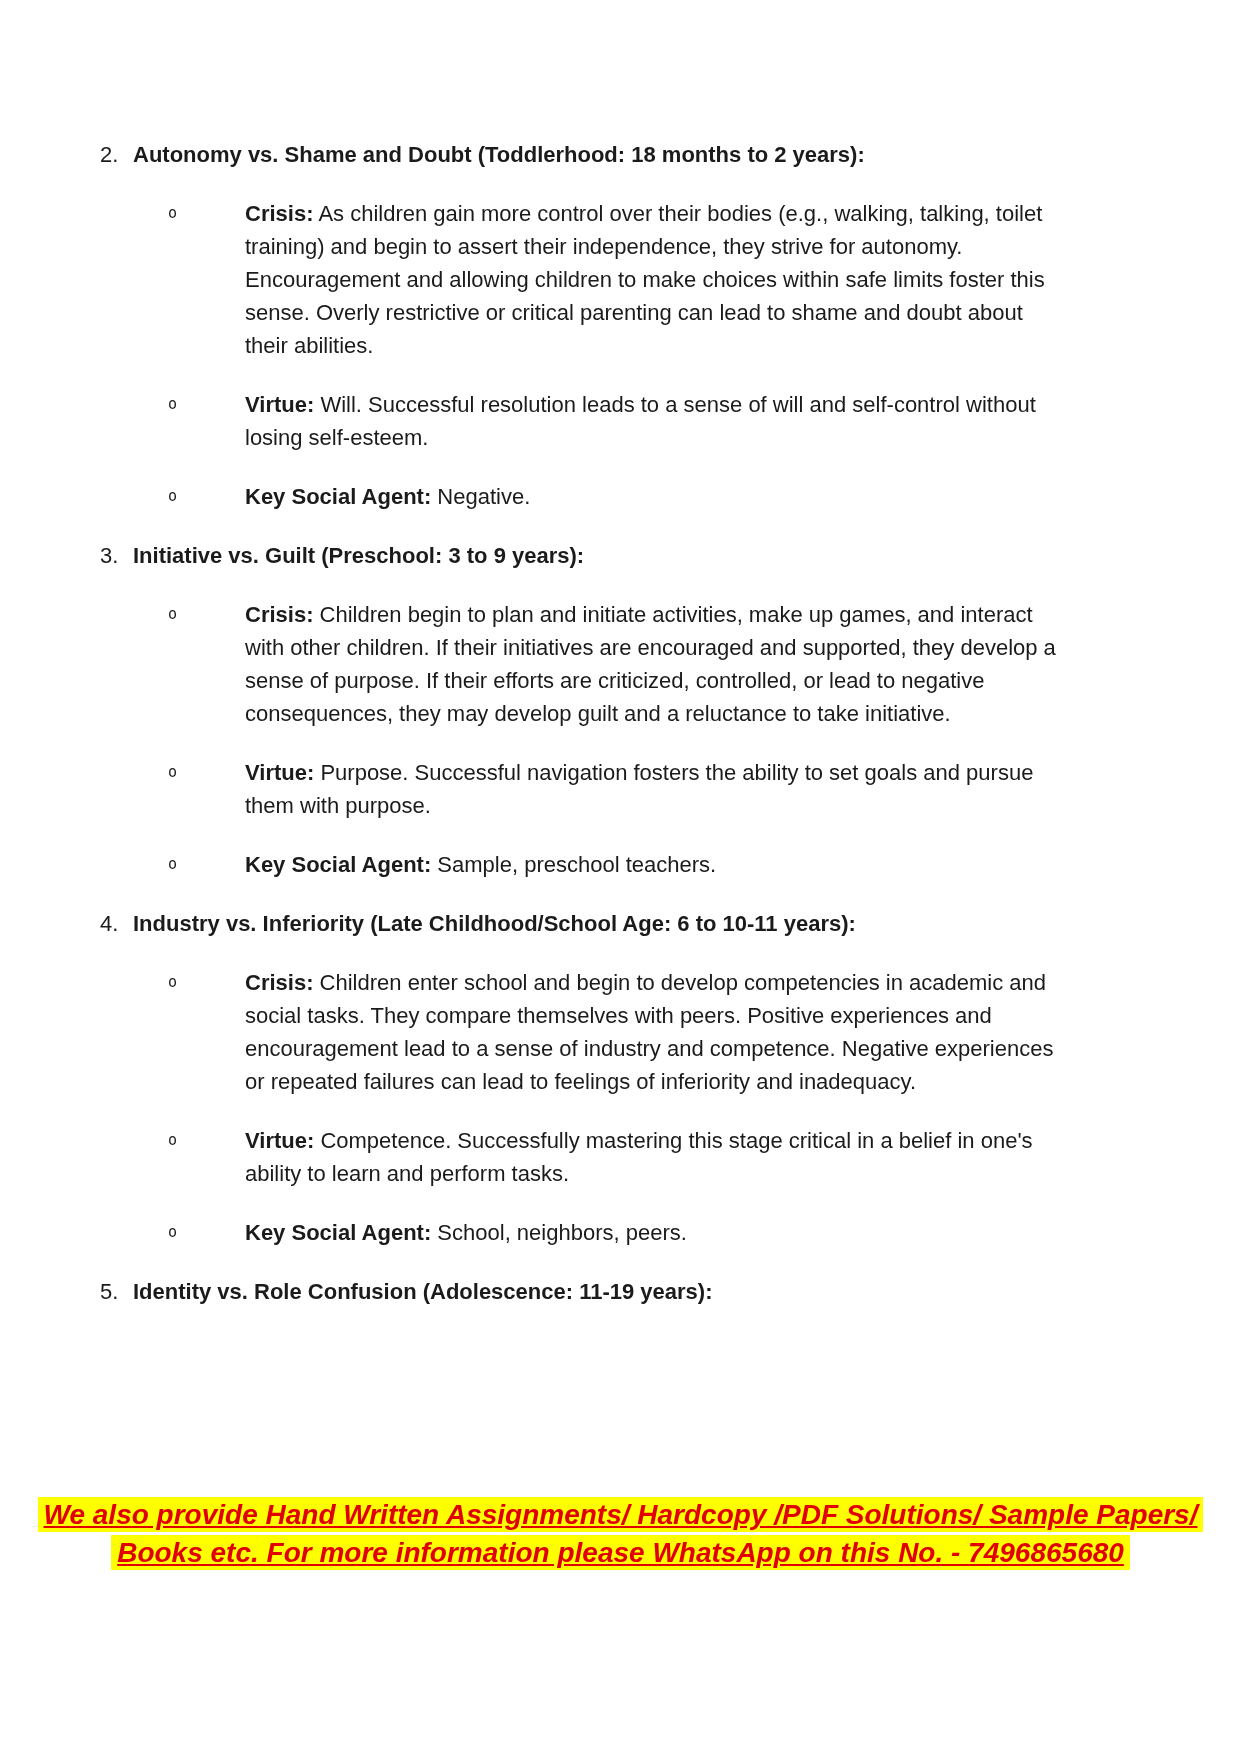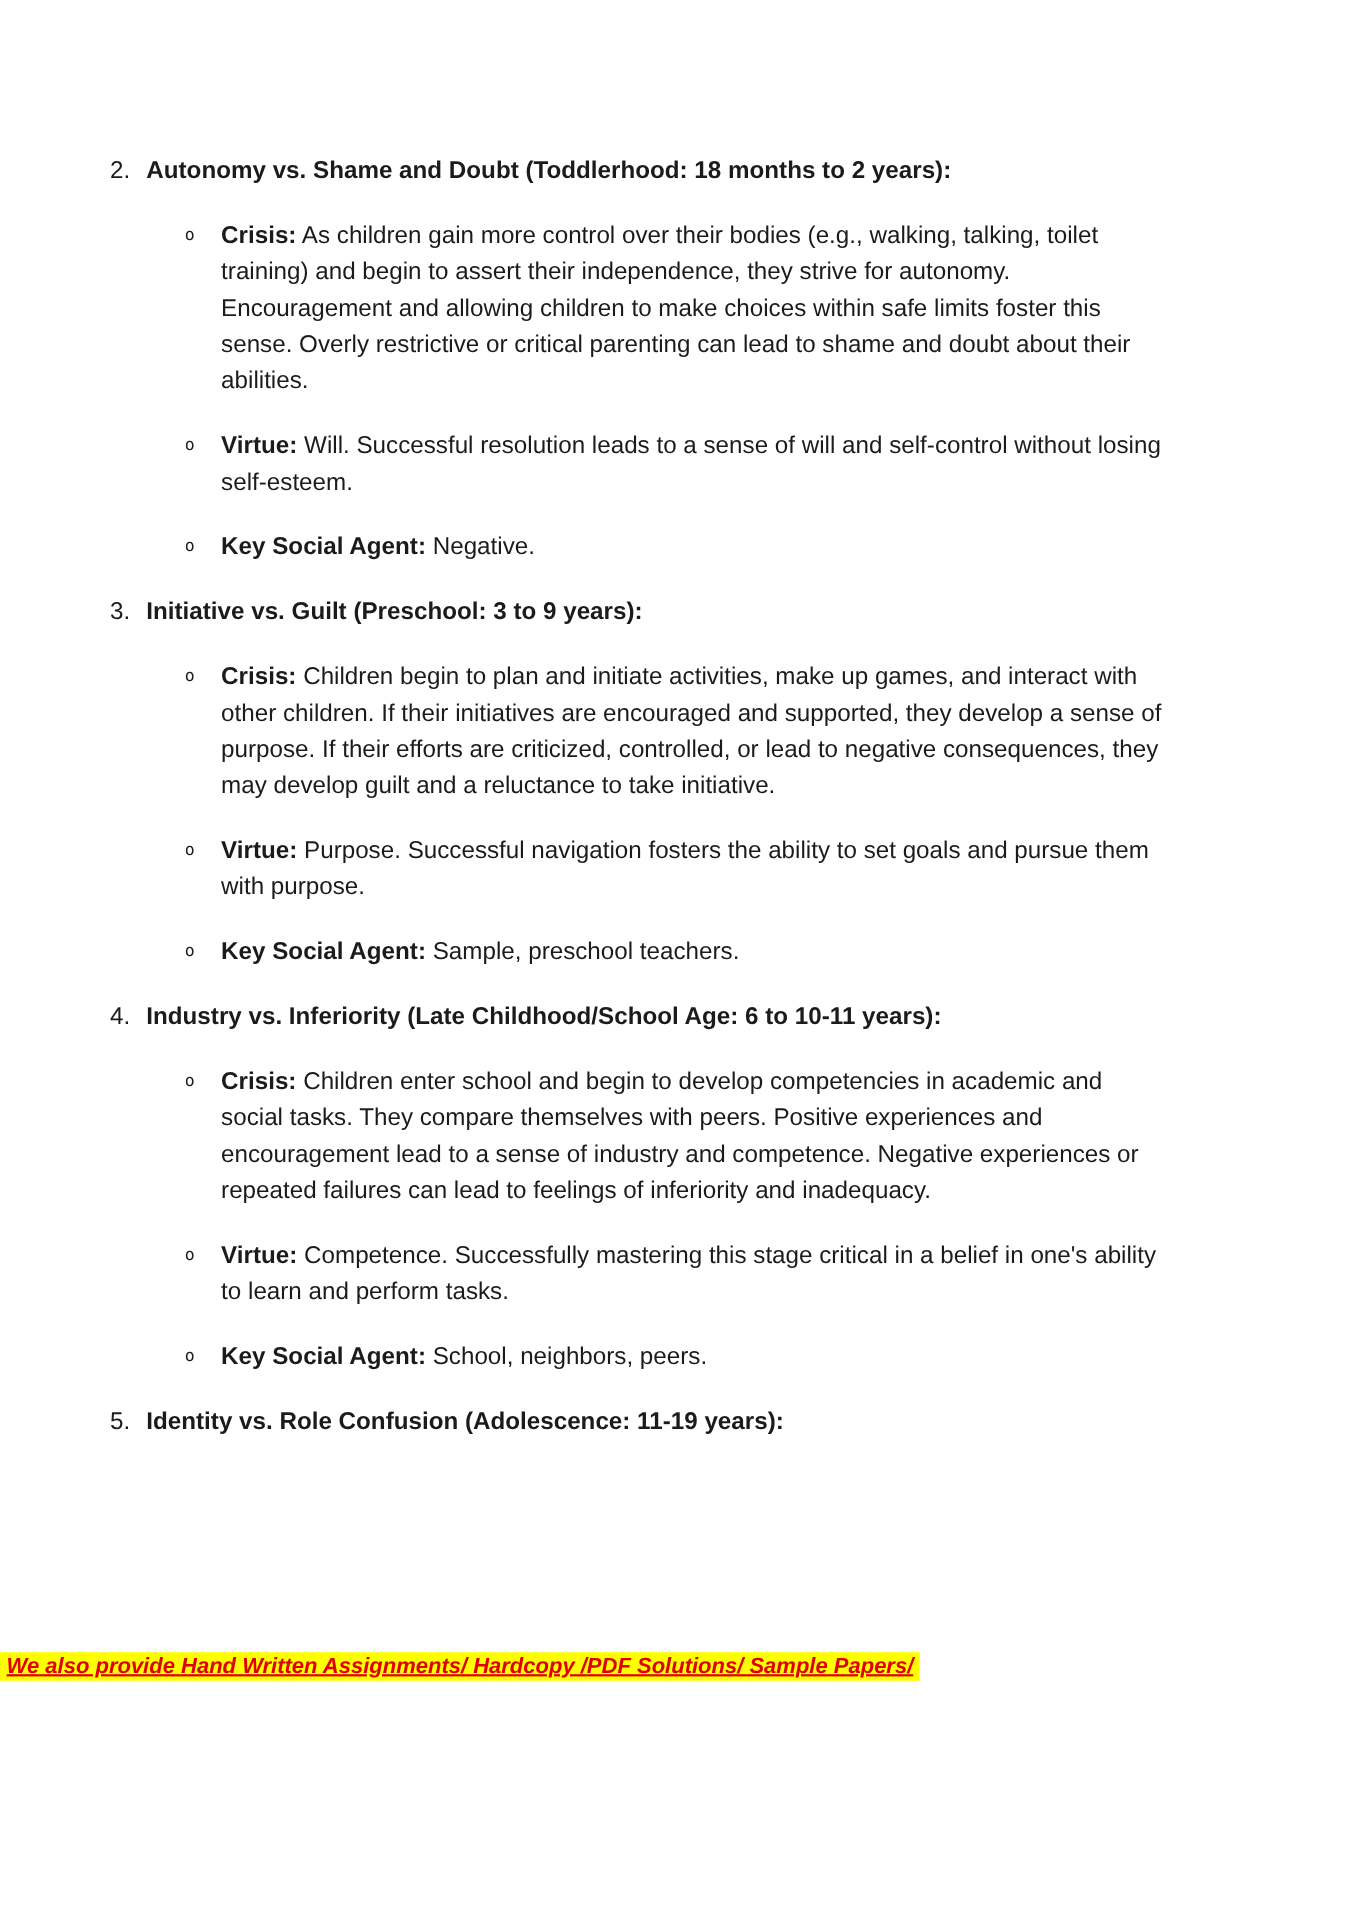--- a/index.html
+++ b/index.html
@@ -42,31 +42,31 @@
     margin-bottom: 26px;
   }
   .bullet-marker {
     flex: none;
     width: 33px;
     font-family: "DejaVu Sans Mono", monospace;
     font-size: 15px;
     line-height: 33px;
     color: #1b1b1b;
   }
-  .bullet-body { flex: 1; }
+  .bullet-body { flex: 1; margin-left: 44px; }
   .bullet-label { font-weight: bold; }
   .footer {
     position: absolute;
     left: 0;
     right: 0;
     top: 1496px;
-    text-align: left;
+    text-align: center;
     font-weight: bold;
     font-style: italic;
-    font-size: 20px;
+    font-size: 28px;
     line-height: 38px;
   }
   .footer-line { display: block; }
   .hl {
     background: var(--hl, #ffff00);
     color: var(--footer-red, #e00000);
     text-decoration: underline;
     padding: 2px 6px;
   }
 </style>
@@ -157,14 +157,17 @@
         <span class="section-heading">Identity vs. Role Confusion (Adolescence: 11-19 years):</span>
       </div>
     </div>
 
   </div>
 
   <div class="footer">
     <div class="footer-line">
       <span class="hl">We also provide Hand Written Assignments/ Hardcopy /PDF Solutions/ Sample Papers/</span>
     </div>
+    <div class="footer-line">
+      <span class="hl">Books etc. For more information please WhatsApp on this No. - 7496865680</span>
+    </div>
   </div>
 </div>
 
 </body></html>

